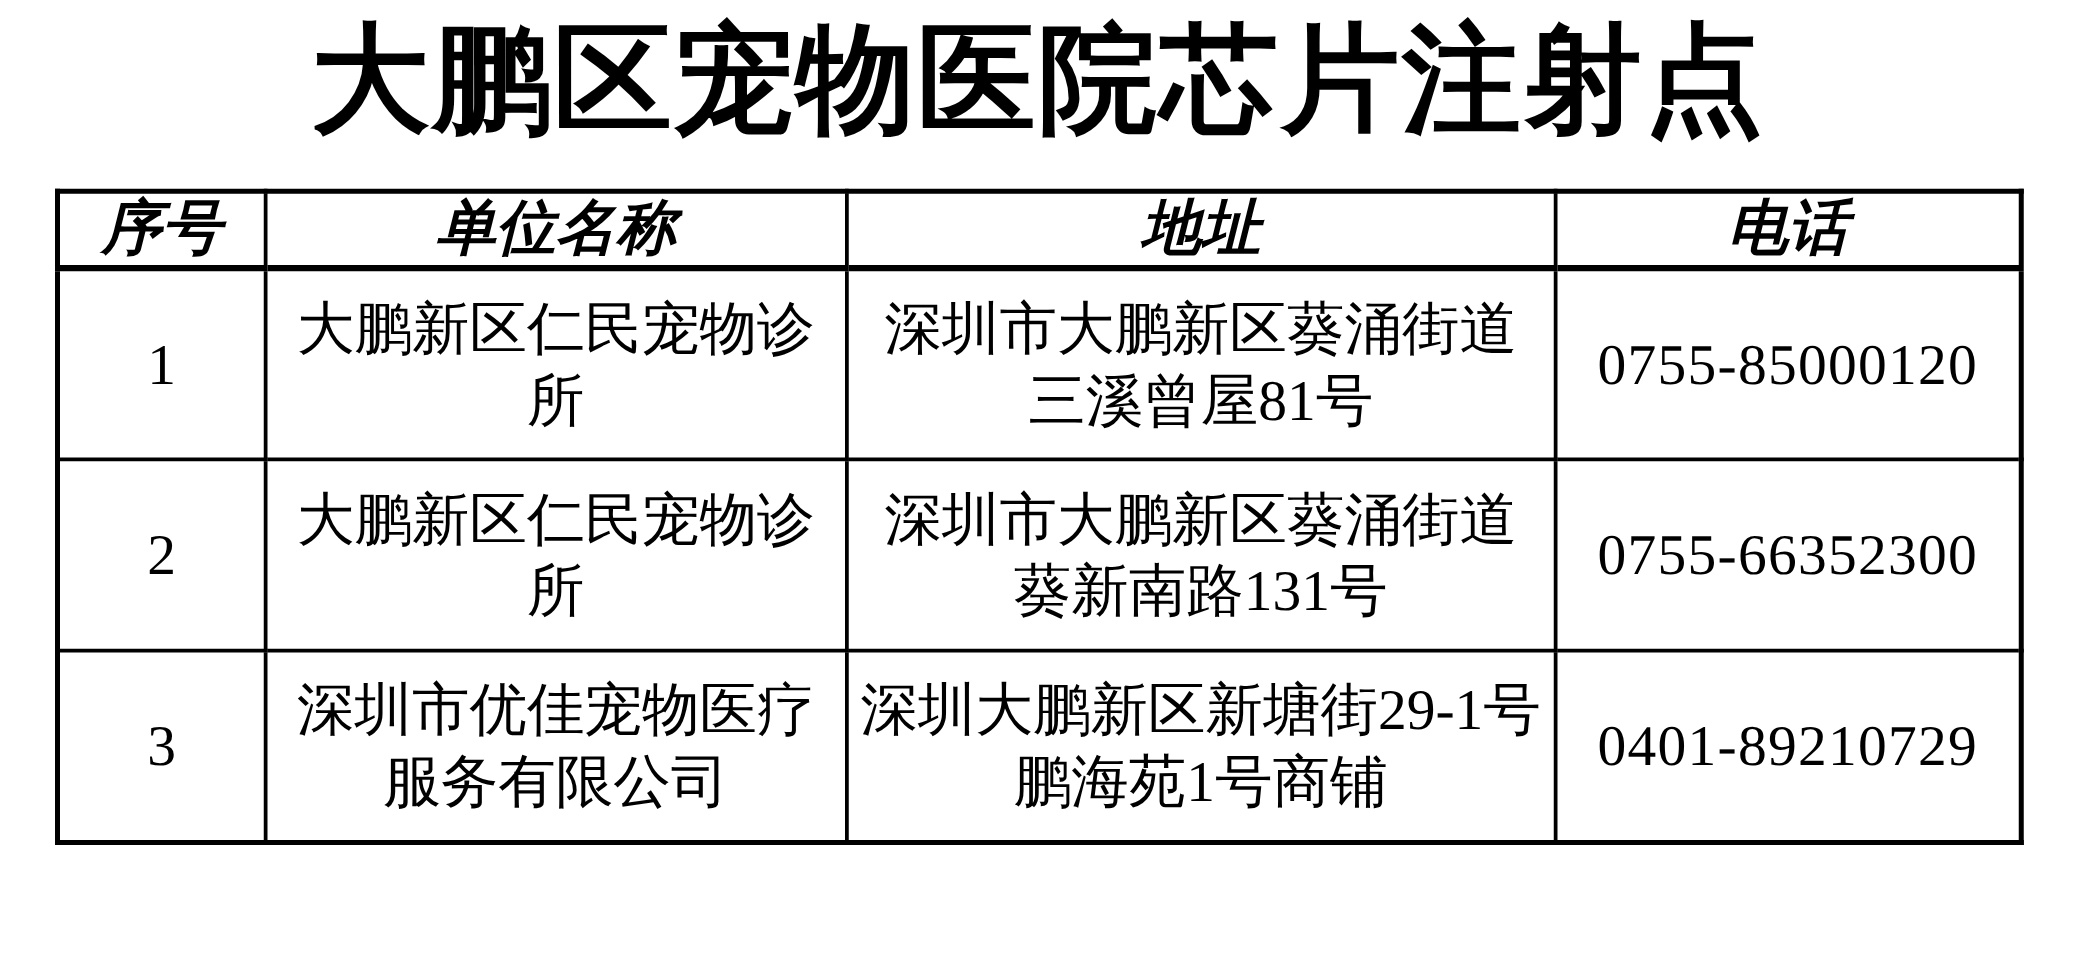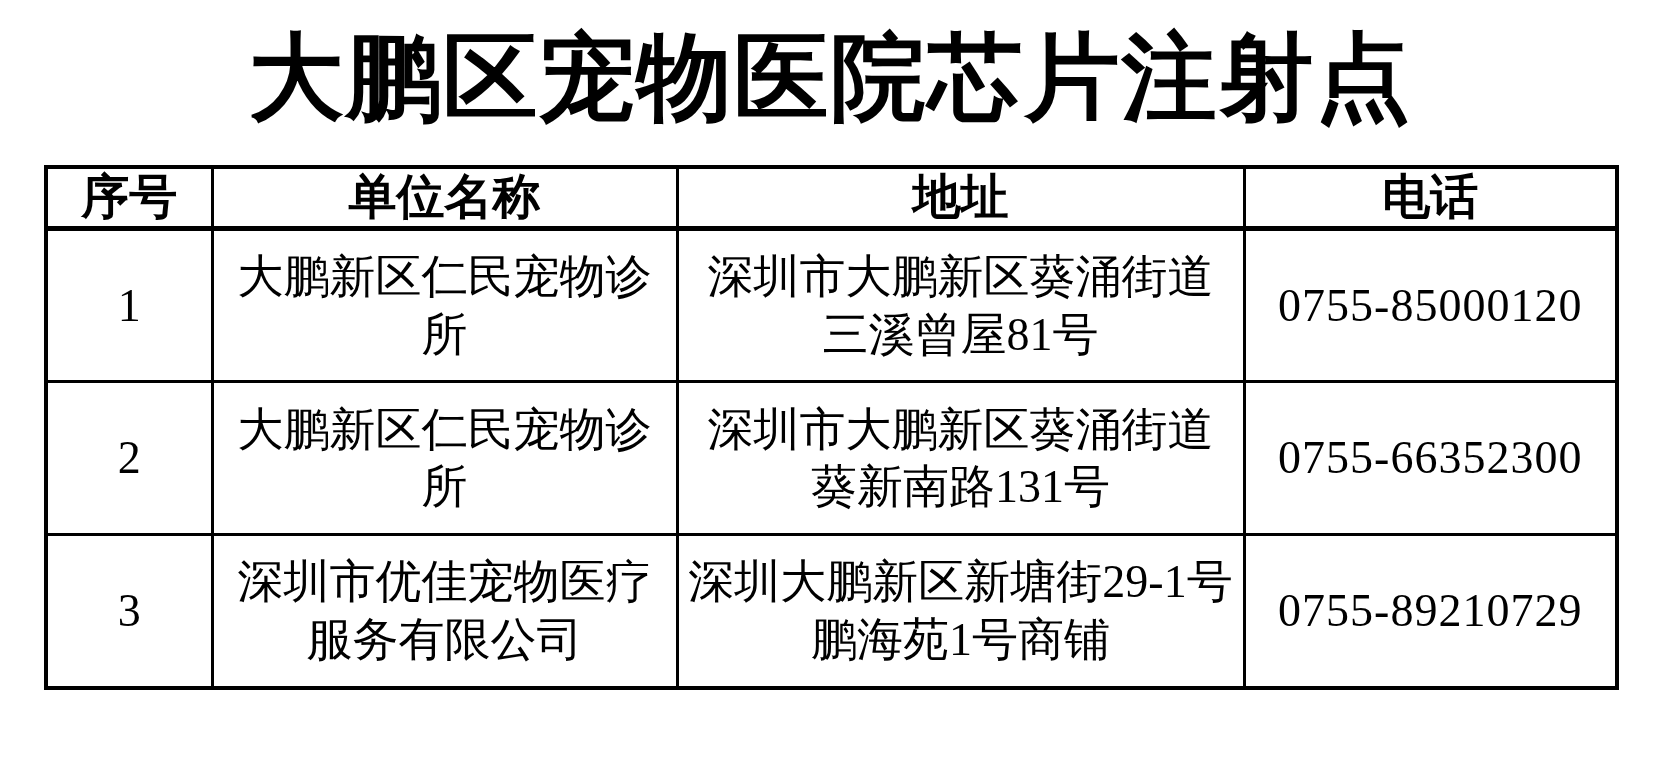--- a/index.html
+++ b/index.html
@@ -11,21 +11,21 @@
     position: relative;
     width: 1661px;
     height: 766px;
     background: #ffffff;
     color: #000000;
     font-family: "Liberation Serif", "DejaVu Serif", serif;
     overflow: hidden;
   }
   .doc-title {
     margin: 0;
-    padding-top: 26px;
+    padding-top: 12px;
     text-align: center;
     font-size: 95px;
     font-weight: 700;
     letter-spacing: 2px;
     line-height: 1.1;
     white-space: nowrap;
   }
   table.chip-table {
     border-collapse: collapse;
     table-layout: fixed;
@@ -40,20 +40,21 @@
   .chip-table th,
   .chip-table td {
     border: 3px solid #000000;
     text-align: center;
     vertical-align: middle;
     padding: 2px 8px;
     overflow: hidden;
   }
   .chip-table thead tr {
     height: 62px;
+    font-style: italic;
   }
   .chip-table thead th {
     font-size: 48px;
     font-weight: 700;
     border-bottom: 5px solid #000000;
     line-height: 1.1;
   }
   .chip-table tbody tr {
     height: 153px;
   }
@@ -104,18 +105,18 @@
       <tr>
         <td class="cell-no">2</td>
         <td class="cell-name">大鹏新区仁民宠物诊所</td>
         <td class="cell-addr">深圳市大鹏新区葵涌街道葵新南路131号</td>
         <td class="cell-phone">0755-66352300</td>
       </tr>
       <tr>
         <td class="cell-no">3</td>
         <td class="cell-name">深圳市优佳宠物医疗服务有限公司</td>
         <td class="cell-addr">深圳大鹏新区新塘街29-1号鹏海苑1号商铺</td>
-        <td class="cell-phone">0755-89210729</td>
+        <td class="cell-phone">0401-89210729</td>
       </tr>
     </tbody>
   </table>
 
 </div>
 
 </body></html>

